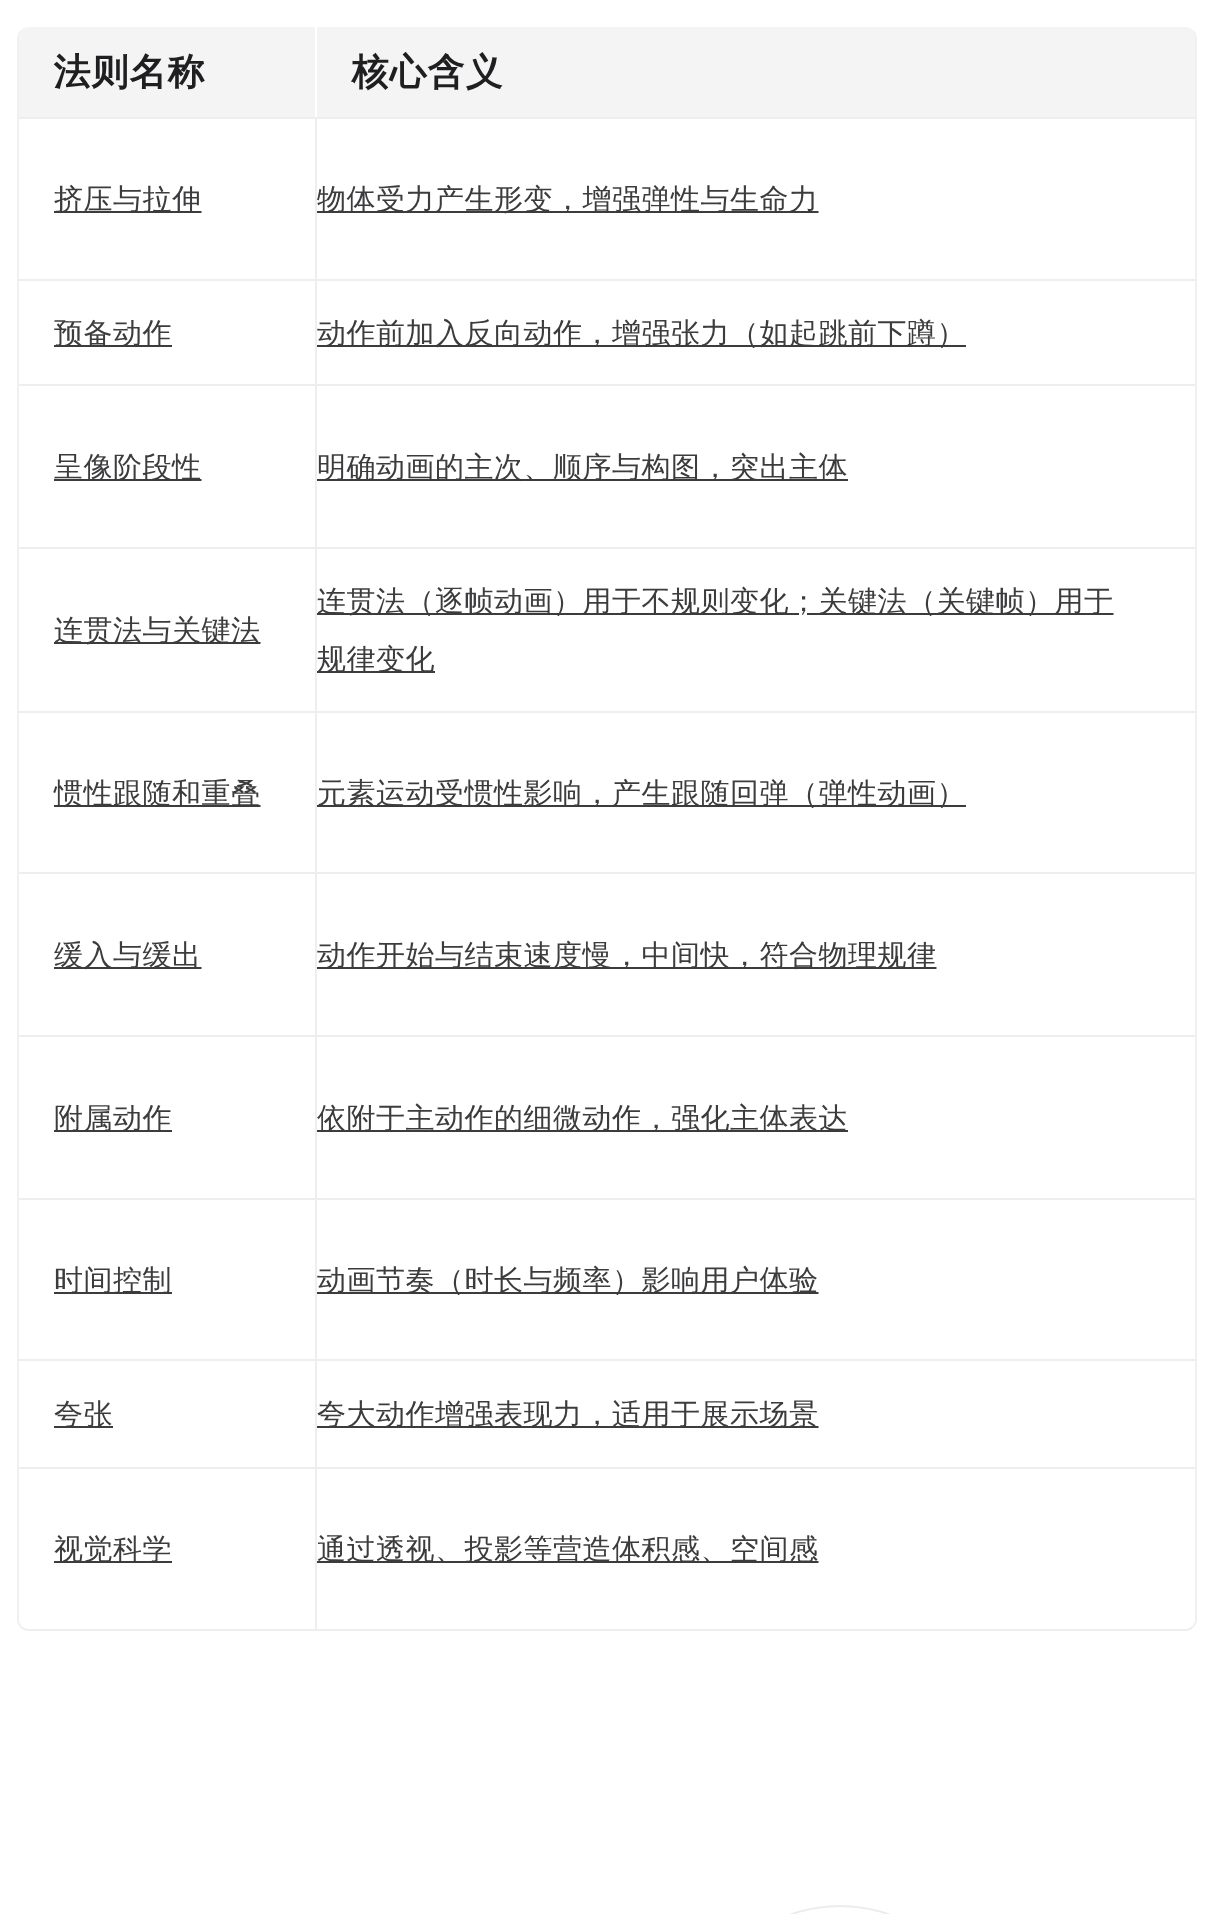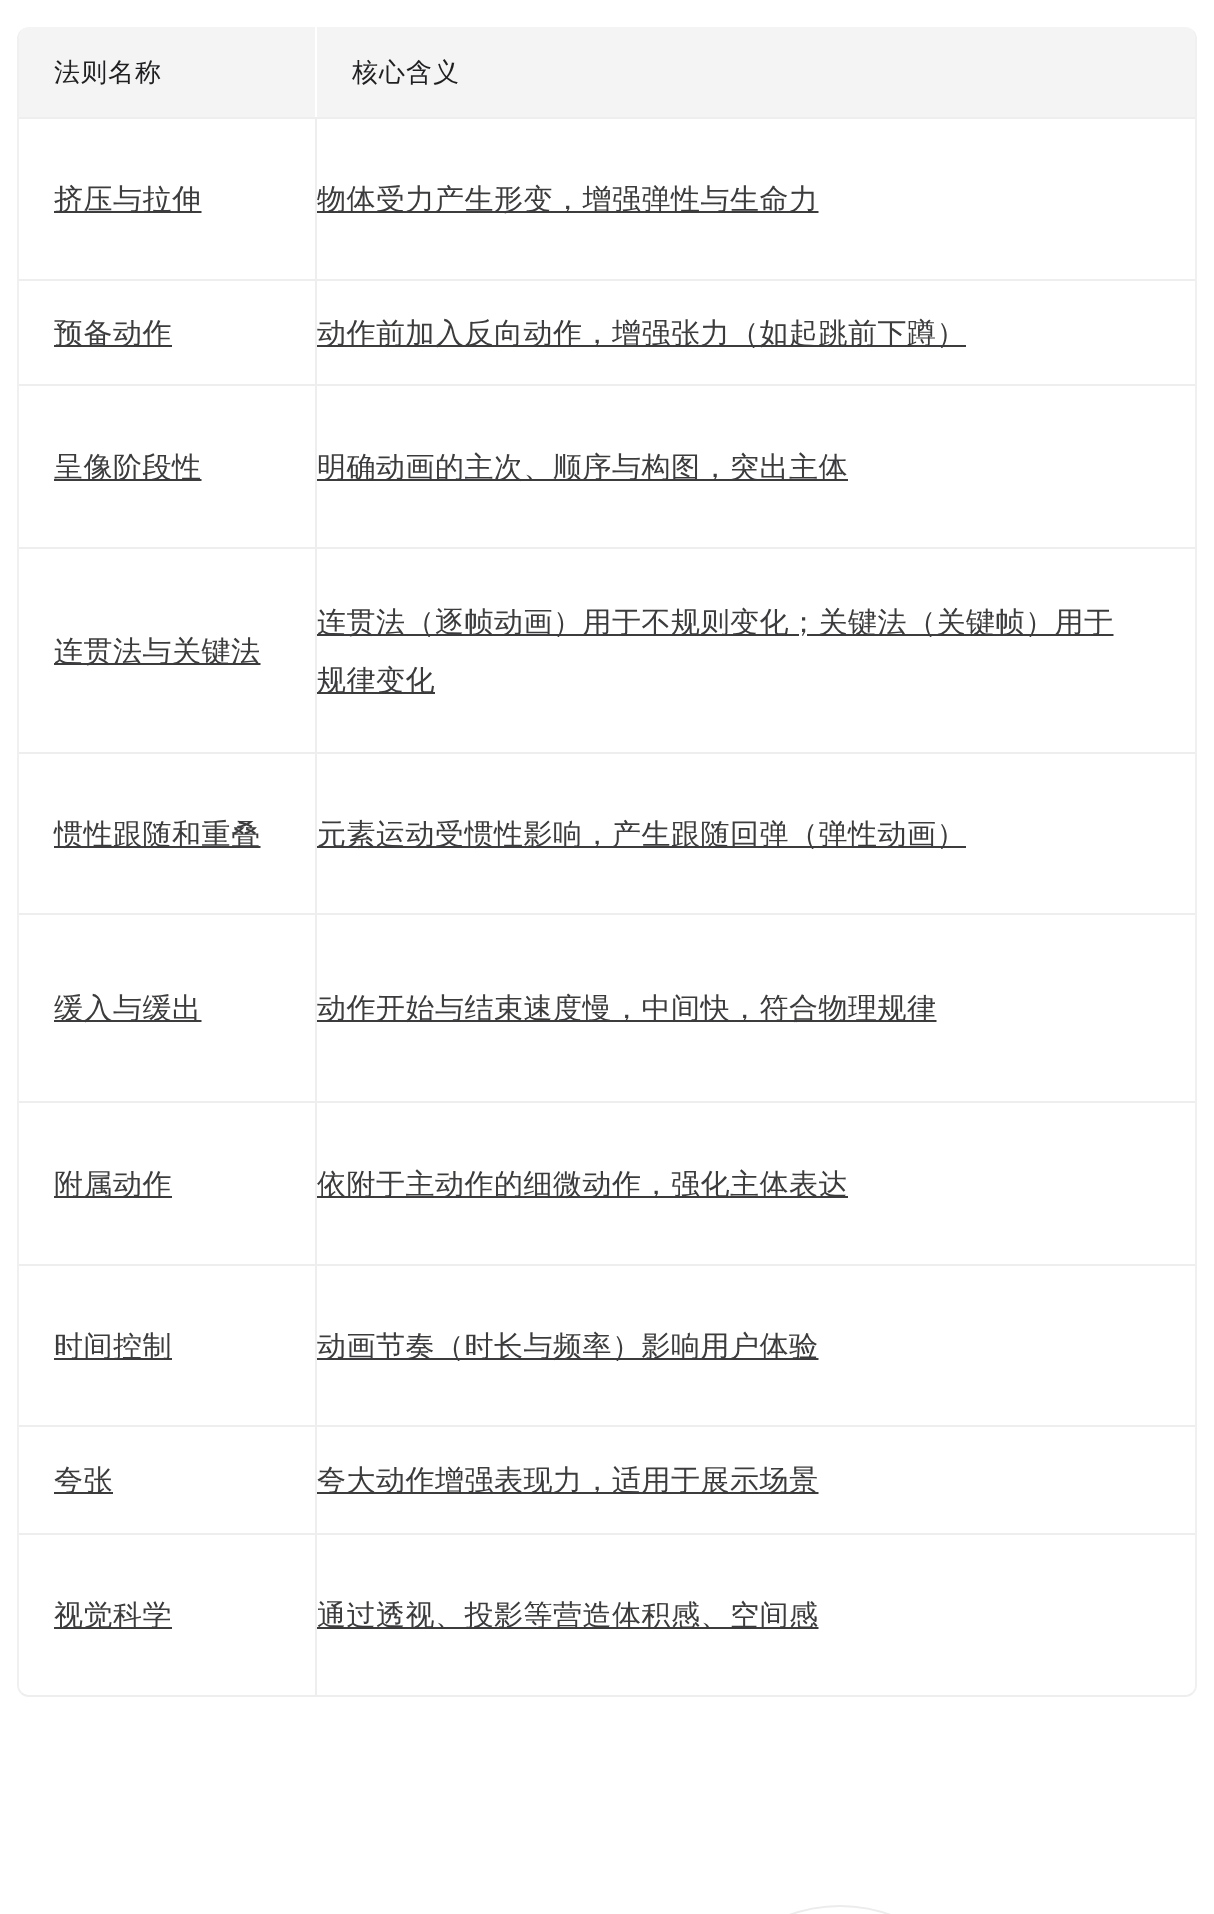--- a/index.html
+++ b/index.html
@@ -26,22 +26,22 @@
   }
   .thead {
     display: flex;
     height: 90px;
     background: #f4f4f5;
   }
   .th {
     box-sizing: border-box;
     display: flex;
     align-items: center;
-    font-size: 26px;
-    font-weight: 400;
+    font-size: 37px;
+    font-weight: 700;
     color: #1f1f21;
     letter-spacing: 1px;
   }
   .th.name {
     width: 298px;
     padding-left: 35px;
     border-right: 2px solid #ffffff;
   }
   .th.meaning {
     flex: 1;
@@ -98,29 +98,29 @@
     <div class="cell meaning">物体受力产生形变，增强弹性与生命力</div>
   </div>
   <div class="row" style="height:105px">
     <div class="cell name">预备动作</div>
     <div class="cell meaning">动作前加入反向动作，增强张力（如起跳前下蹲）</div>
   </div>
   <div class="row" style="height:163px">
     <div class="cell name">呈像阶段性</div>
     <div class="cell meaning">明确动画的主次、顺序与构图，突出主体</div>
   </div>
-  <div class="row" style="height:205px">
+  <div class="row" style="height:164px">
     <div class="cell name">连贯法与关键法</div>
     <div class="cell meaning">连贯法（逐帧动画）用于不规则变化；关键法（关键帧）用于规律变化</div>
   </div>
   <div class="row" style="height:161px">
     <div class="cell name">惯性跟随和重叠</div>
     <div class="cell meaning">元素运动受惯性影响，产生跟随回弹（弹性动画）</div>
   </div>
-  <div class="row" style="height:188px">
+  <div class="row" style="height:163px">
     <div class="cell name">缓入与缓出</div>
     <div class="cell meaning">动作开始与结束速度慢，中间快，符合物理规律</div>
   </div>
   <div class="row" style="height:163px">
     <div class="cell name">附属动作</div>
     <div class="cell meaning">依附于主动作的细微动作，强化主体表达</div>
   </div>
   <div class="row" style="height:161px">
     <div class="cell name">时间控制</div>
     <div class="cell meaning">动画节奏（时长与频率）影响用户体验</div>

